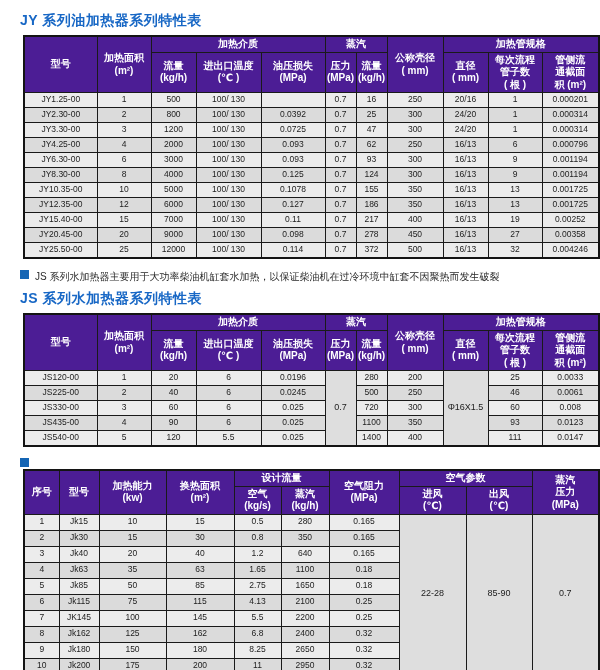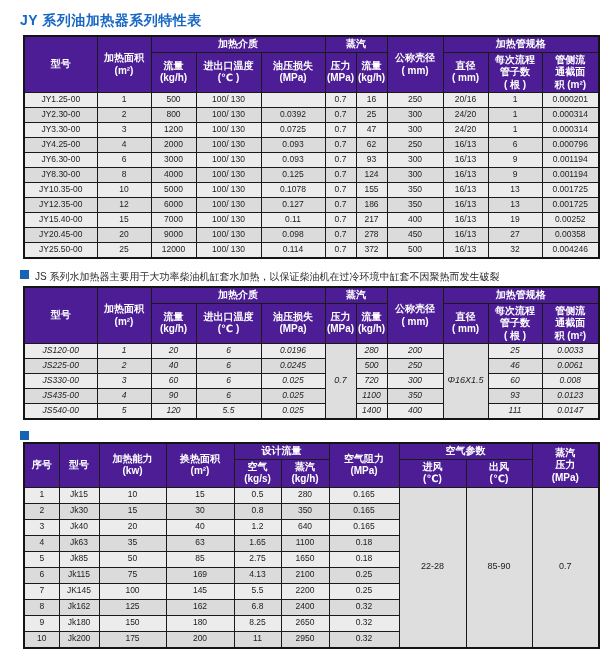--- a/index.html
+++ b/index.html
@@ -9,21 +9,21 @@
   .note{font-size:10px;color:#2a2a2a;margin:11px 0 2px 12px;display:flex;align-items:flex-start;}
   .sq{display:inline-block;width:9px;height:9px;background:#1565b4;margin-right:6px;flex:0 0 auto;}
   table{border-collapse:collapse;table-layout:fixed;margin-left:15px;border:2px solid #141414;}
   th,td{border:1px solid #1a1a1a;text-align:center;vertical-align:middle;overflow:hidden;white-space:pre-line;padding:1px 0;}
   th{background:#4c1d95;color:#ffffff;font-weight:bold;font-size:10px;line-height:1.25;}
   td{font-size:8.5px;color:#1c1c1c;line-height:1.1;}
   tr.odd  td{background:#ececec;}
   tr.even td{background:#dbdbdb;}
   td.merged{background:#dedede !important;font-size:9px;}
   .jy td{height:12px;}
-  .js td{height:12px;font-style:italic;}
+  .js td{height:12px;}
   .jk td{height:13px;}
   .jy .group-row th,.js .group-row th{height:12px;}
   .jk .group-row th{height:11px;}
 </style>
 </head>
 <body>
 
 <div class="page">
 
   <h1 class="title">JY 系列油加热器系列特性表</h1>
@@ -217,20 +217,21 @@
           <td>32</td>
           <td>0.004246</td>
         </tr>
       </tbody>
     </table>
 
   <p class="note">
     <span class="sq"></span>
     <span>JS 系列水加热器主要用于大功率柴油机缸套水加热，以保证柴油机在过冷环境中缸套不因聚热而发生破裂</span>
   </p>
+  <h1 class="title">JS 系列水加热器系列特性表</h1>
   <table class="js" id="js-table">
       <colgroup>
         <col style="width: 73px;">
         <col style="width: 54px;">
         <col style="width: 45px;">
         <col style="width: 65px;">
         <col style="width: 64px;">
         <col style="width: 31px;">
         <col style="width: 31px;">
         <col style="width: 56px;">
@@ -420,21 +421,21 @@
           <td>50</td>
           <td>85</td>
           <td>2.75</td>
           <td>1650</td>
           <td>0.18</td>
         </tr>
         <tr class="even">
           <td>6</td>
           <td>Jk115</td>
           <td>75</td>
-          <td>169</td>
+          <td>115</td>
           <td>4.13</td>
           <td>2100</td>
           <td>0.25</td>
         </tr>
         <tr class="odd">
           <td>7</td>
           <td>JK145</td>
           <td>100</td>
           <td>145</td>
           <td>5.5</td>

